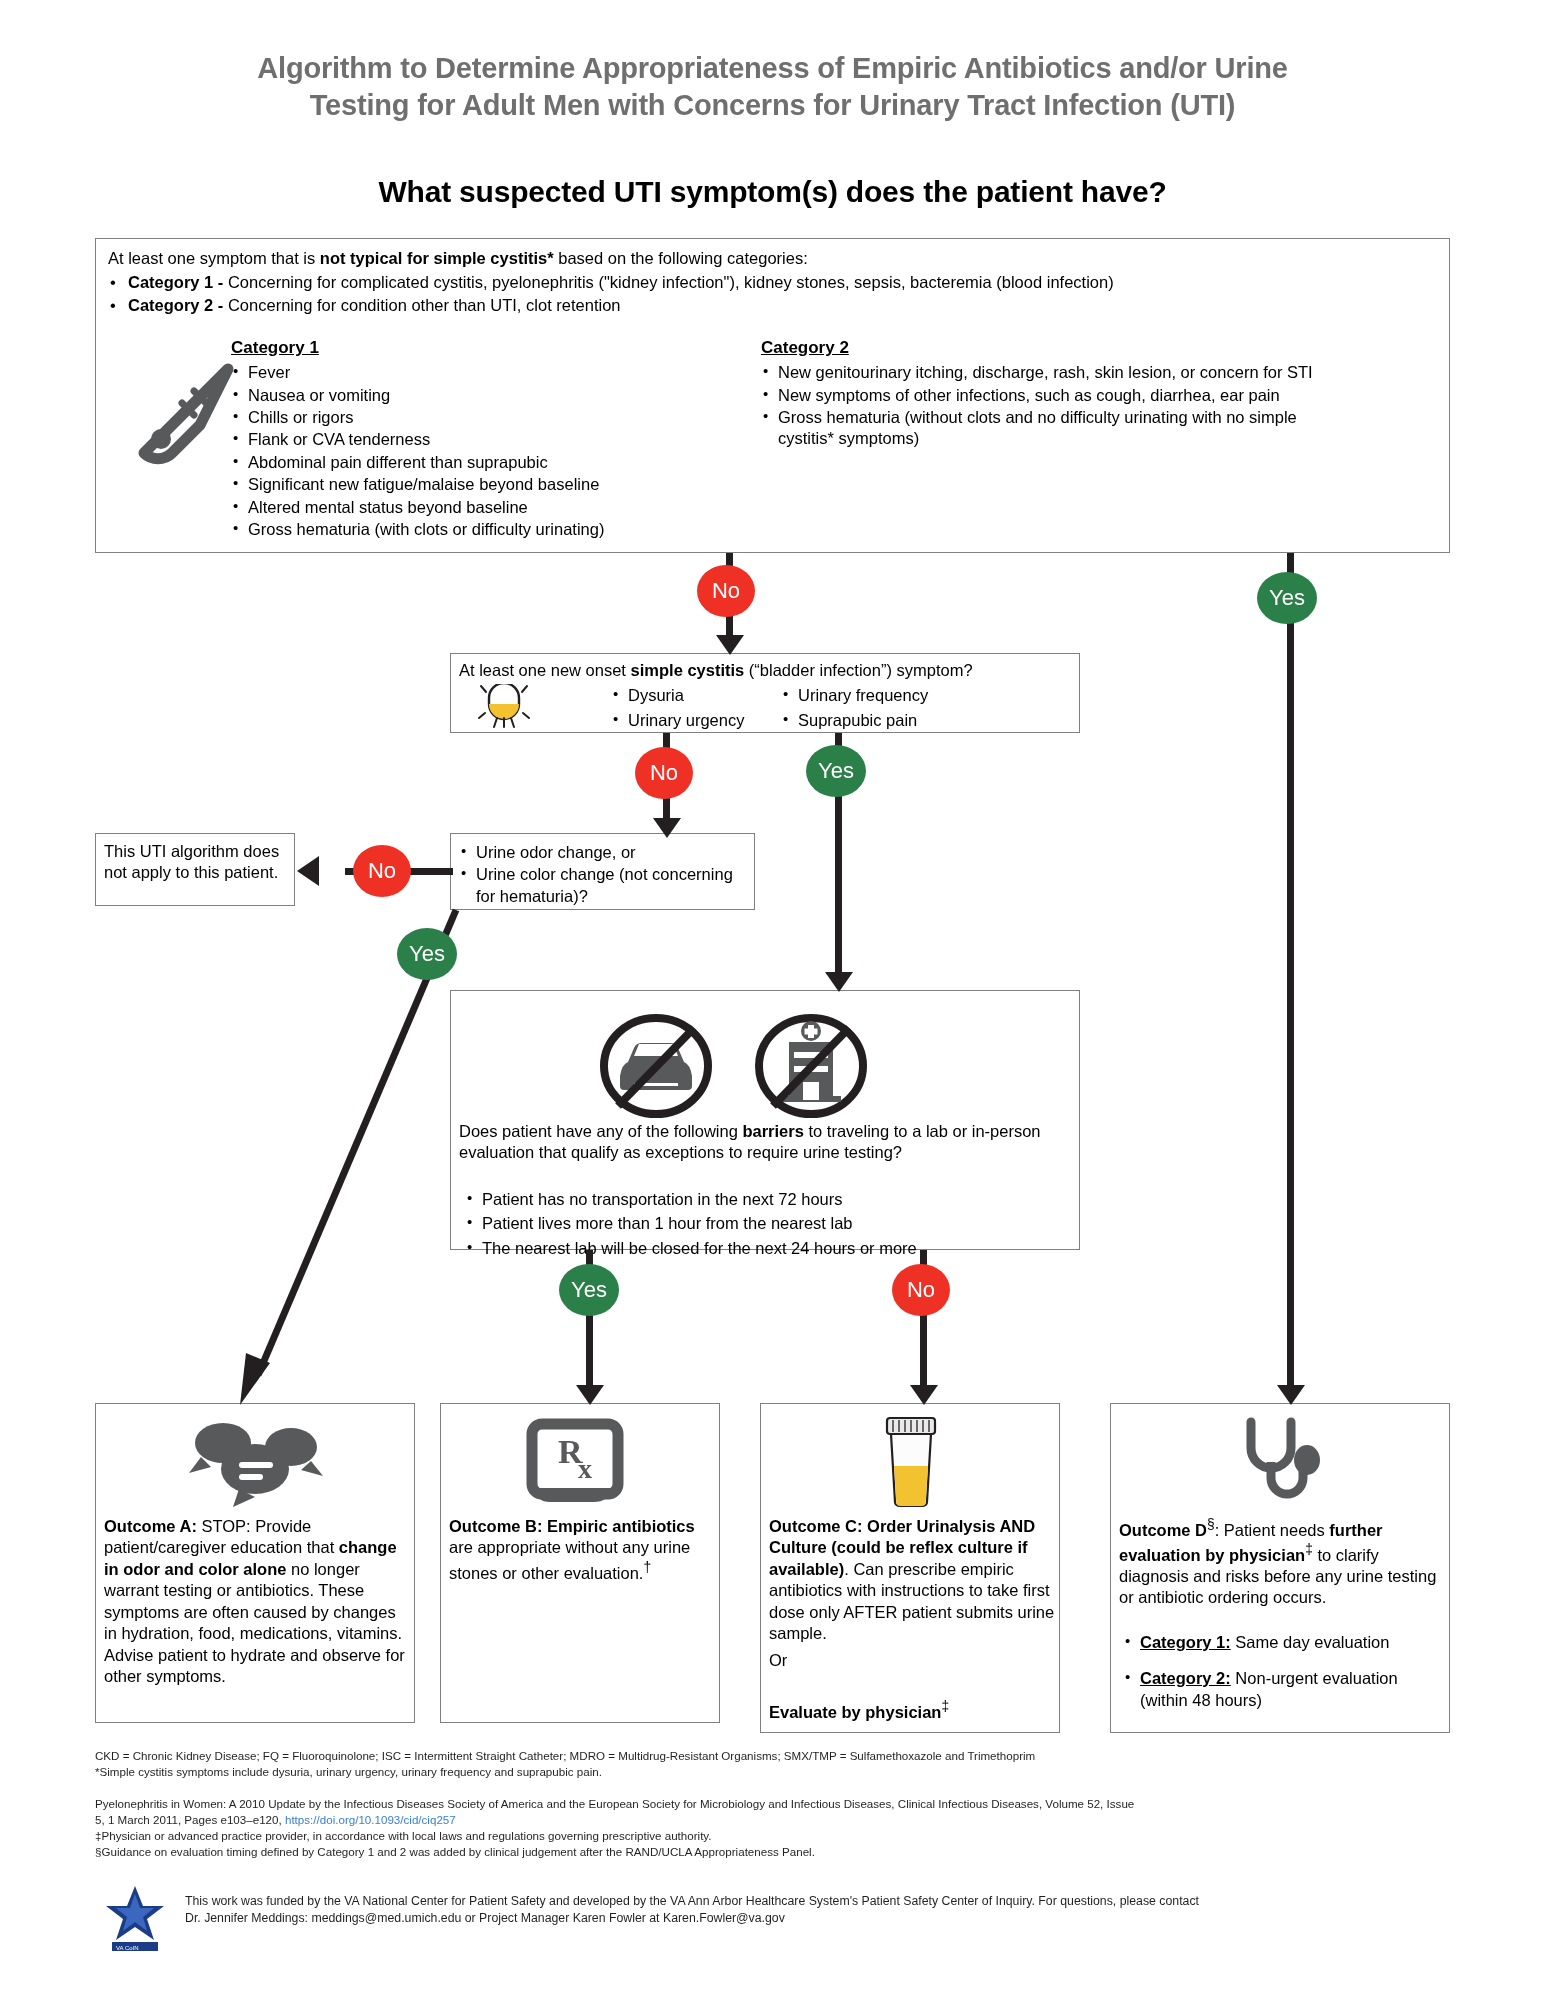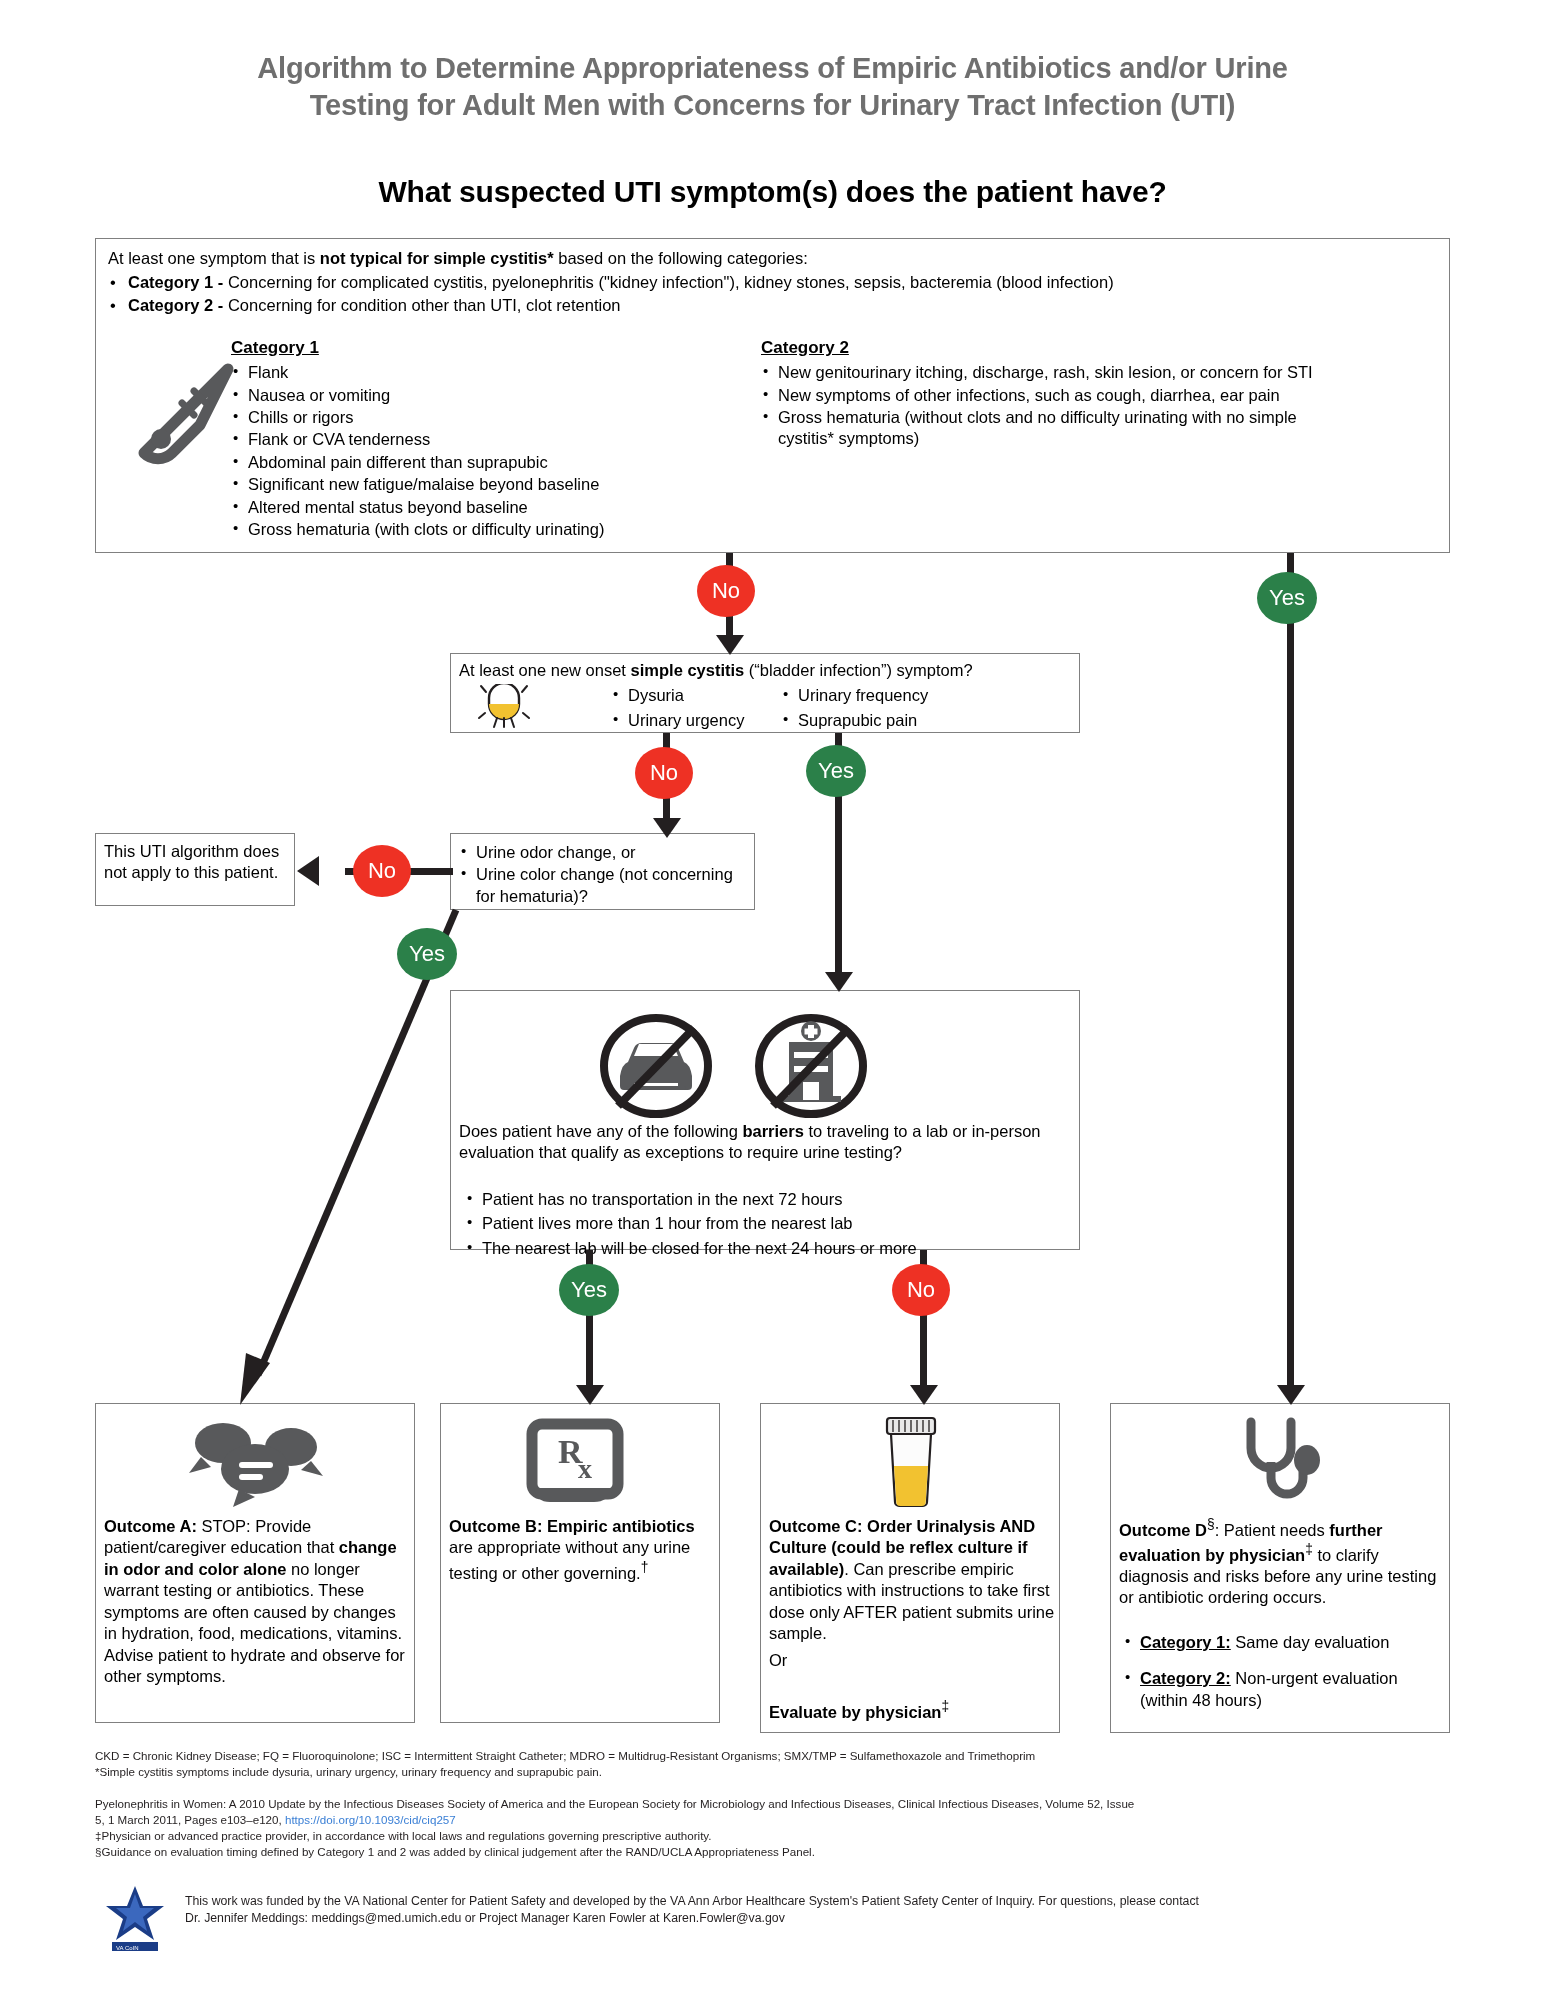--- a/index.html
+++ b/index.html
@@ -96,21 +96,21 @@
           <line x1="78" y1="34" x2="90" y2="46"></line>
           <line x1="66" y1="46" x2="78" y2="58"></line>
         </g>
       </svg>
     </div>
 
     <div class="t" style="position:absolute;left:135px;top:36px;width:380px;">
       <div style="height:62px;"></div>
       <span class="uh">Category 1</span>
       <ul class="bl">
-        <li>Flank</li>
+        <li>Fever</li>
         <li>Nausea or vomiting</li>
         <li>Chills or rigors</li>
         <li>Flank or CVA tenderness</li>
         <li>Abdominal pain different than suprapubic</li>
         <li>Significant new fatigue/malaise beyond baseline</li>
         <li>Altered mental status beyond baseline</li>
         <li>Gross hematuria (with clots or difficulty urinating)</li>
       </ul>
     </div>
 
@@ -280,21 +280,21 @@
   <div class="box" style="left:440px;top:1403px;width:280px;height:320px;">
     <div class="icon-wrap" style="left:75px;top:12px;width:120px;height:95px;">
       <svg width="105" height="92" viewBox="0 0 105 92">
         <path d="M18 6 h66 a10 10 0 0 1 10 10 v50 a10 10 0 0 1 -10 10 h-66 a10 10 0 0 1 -10 -10 v-50 a10 10 0 0 1 10 -10 z" fill="none" stroke="#58595b" stroke-width="11"></path>
         <path d="M10 70 h80 q-6 14 -20 14 h-44 q-14 0 -16 -14 z" fill="#58595b"></path>
         <text x="34" y="45" font-family="Liberation Serif, serif" font-size="34" font-weight="bold" fill="#58595b">R</text>
         <text x="54" y="60" font-family="Liberation Serif, serif" font-size="28" font-weight="bold" fill="#58595b">x</text>
       </svg>
     </div>
     <div class="t" style="position:absolute;left:8px;top:112px;width:265px;">
-      <b>Outcome B: Empiric</b> <b>antibiotics</b><span> are appropriate without any urine testing or other governing.</span><sup>†</sup>
+      <b>Outcome B: Empiric</b> <b>antibiotics</b><span> are appropriate without any urine stones or other evaluation.</span><sup>†</sup>
     </div>
   </div>
 
   <div class="box" style="left:760px;top:1403px;width:300px;height:330px;">
     <div class="icon-wrap" style="left:105px;top:8px;width:90px;height:100px;">
       <svg width="76" height="96" viewBox="0 0 76 96">
         <rect x="14" y="4" width="48" height="16" rx="3" fill="#e9e9e9" stroke="#231f20" stroke-width="2.2"></rect>
         <g stroke="#231f20" stroke-width="1.3">
           <line x1="20" y1="6" x2="20" y2="18"></line>
             <line x1="26" y1="6" x2="26" y2="18"></line>

